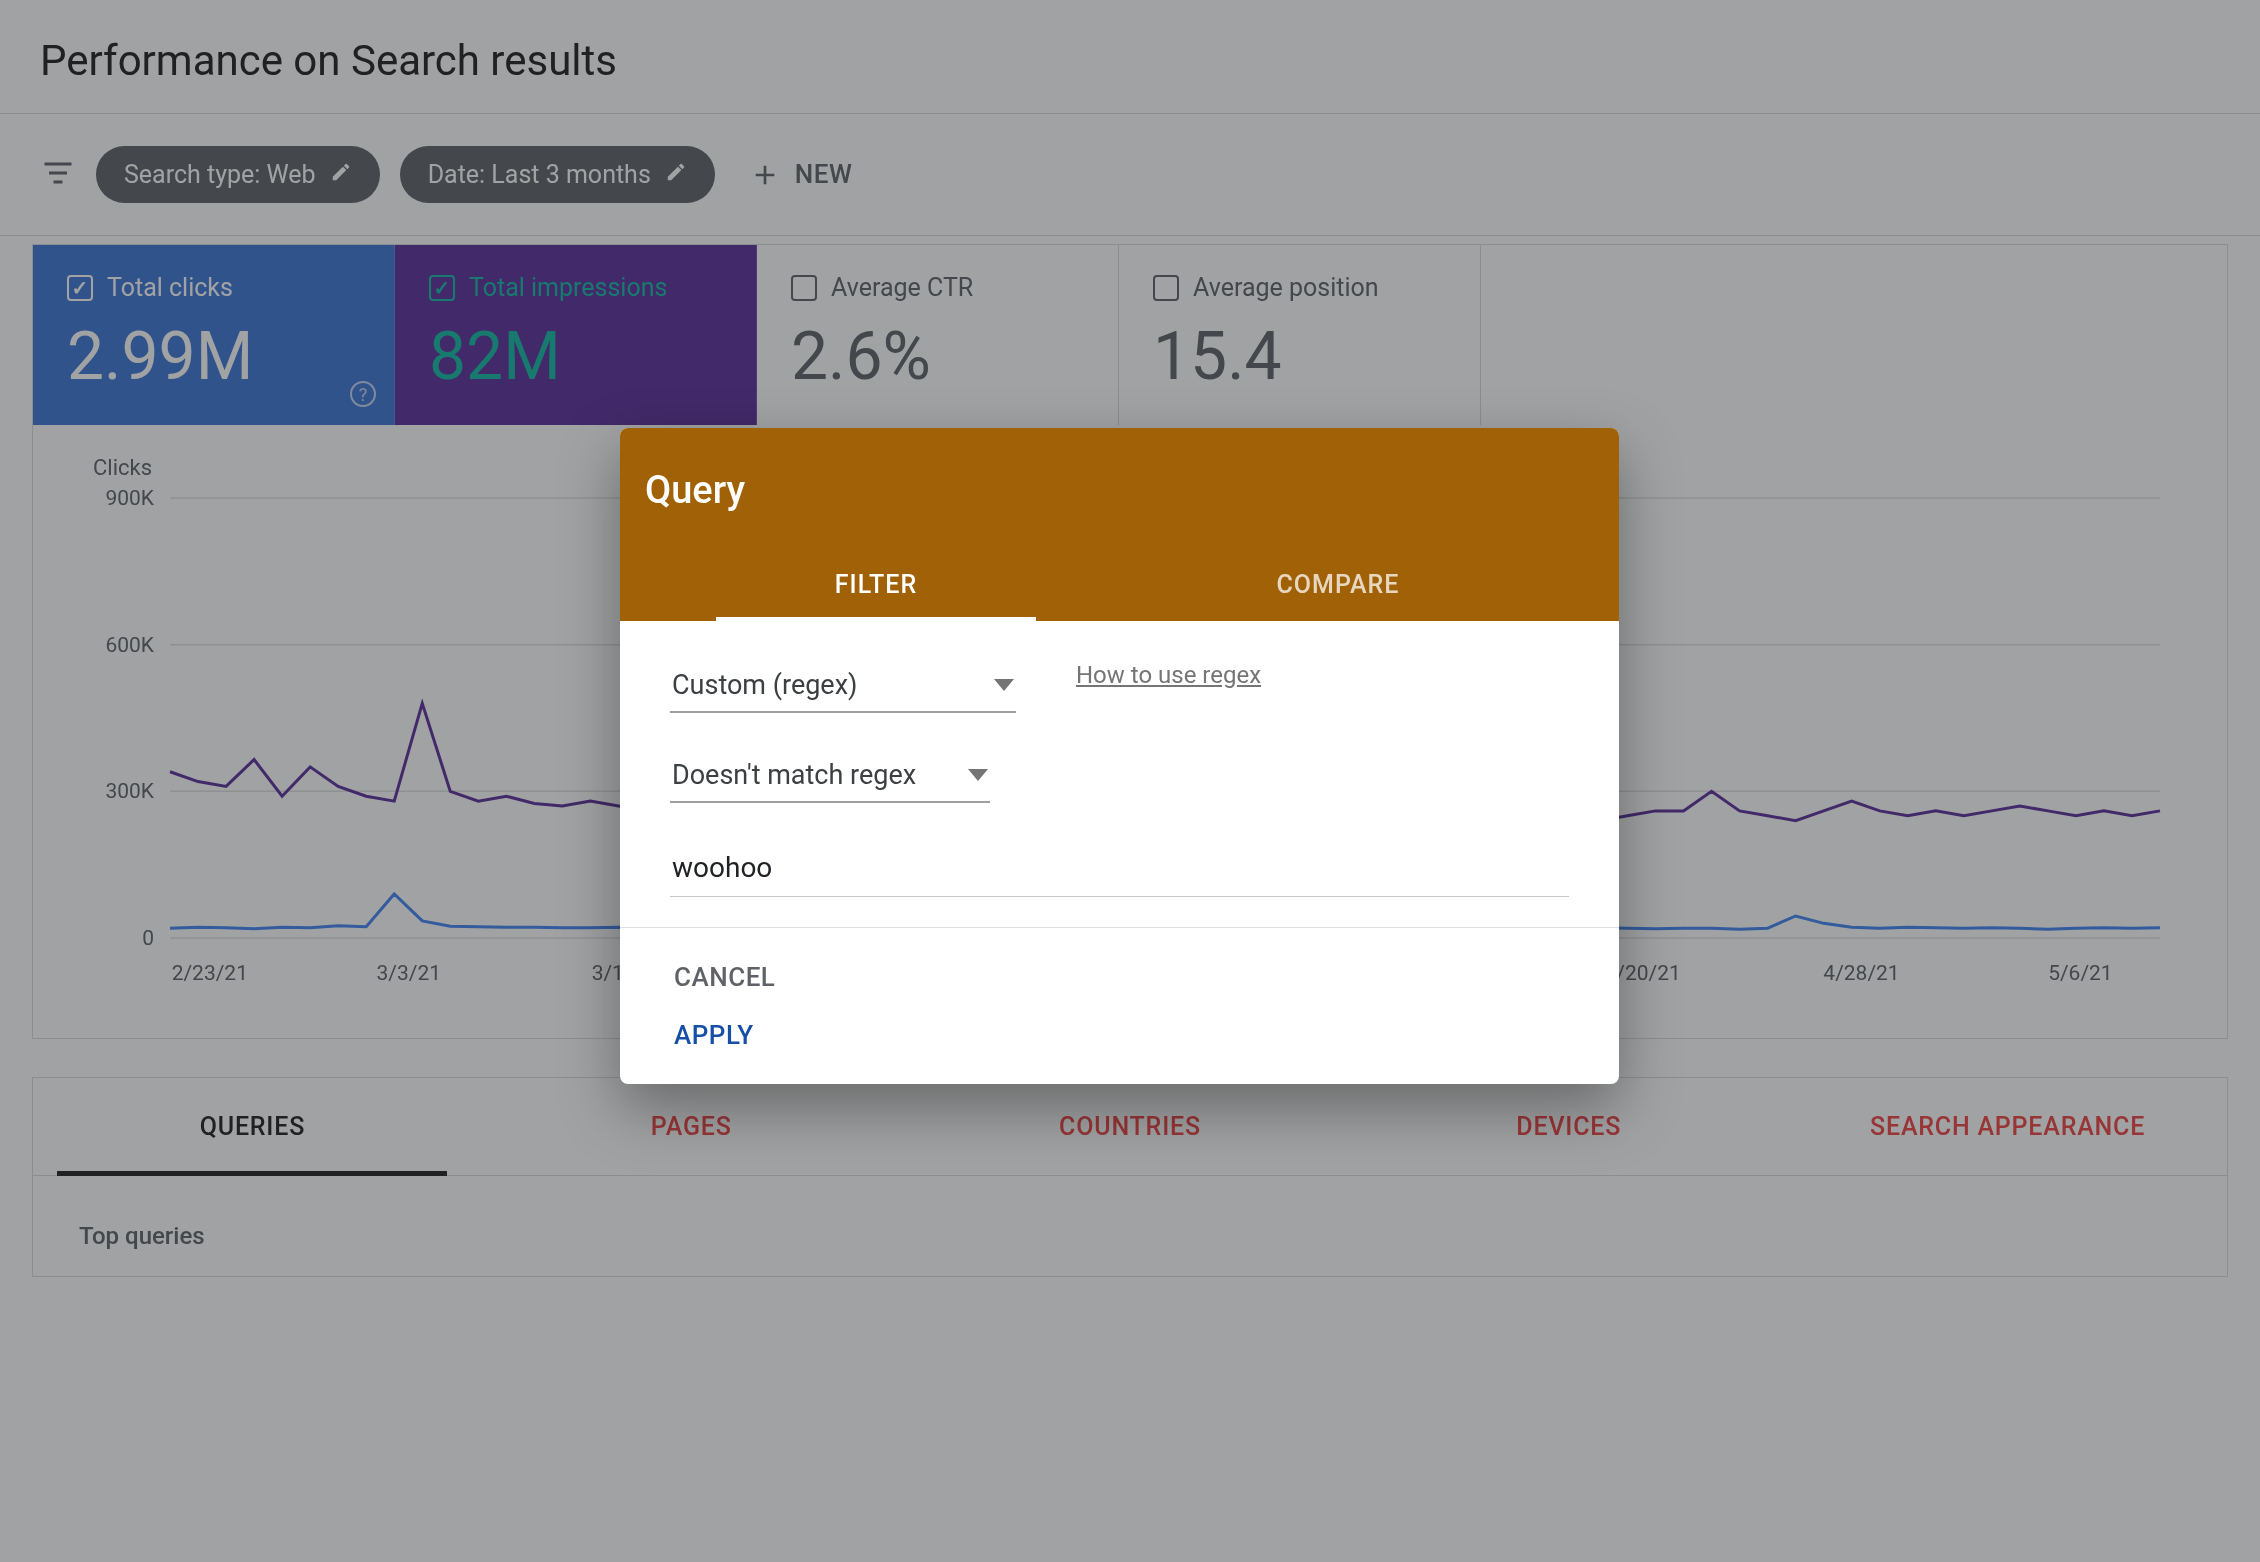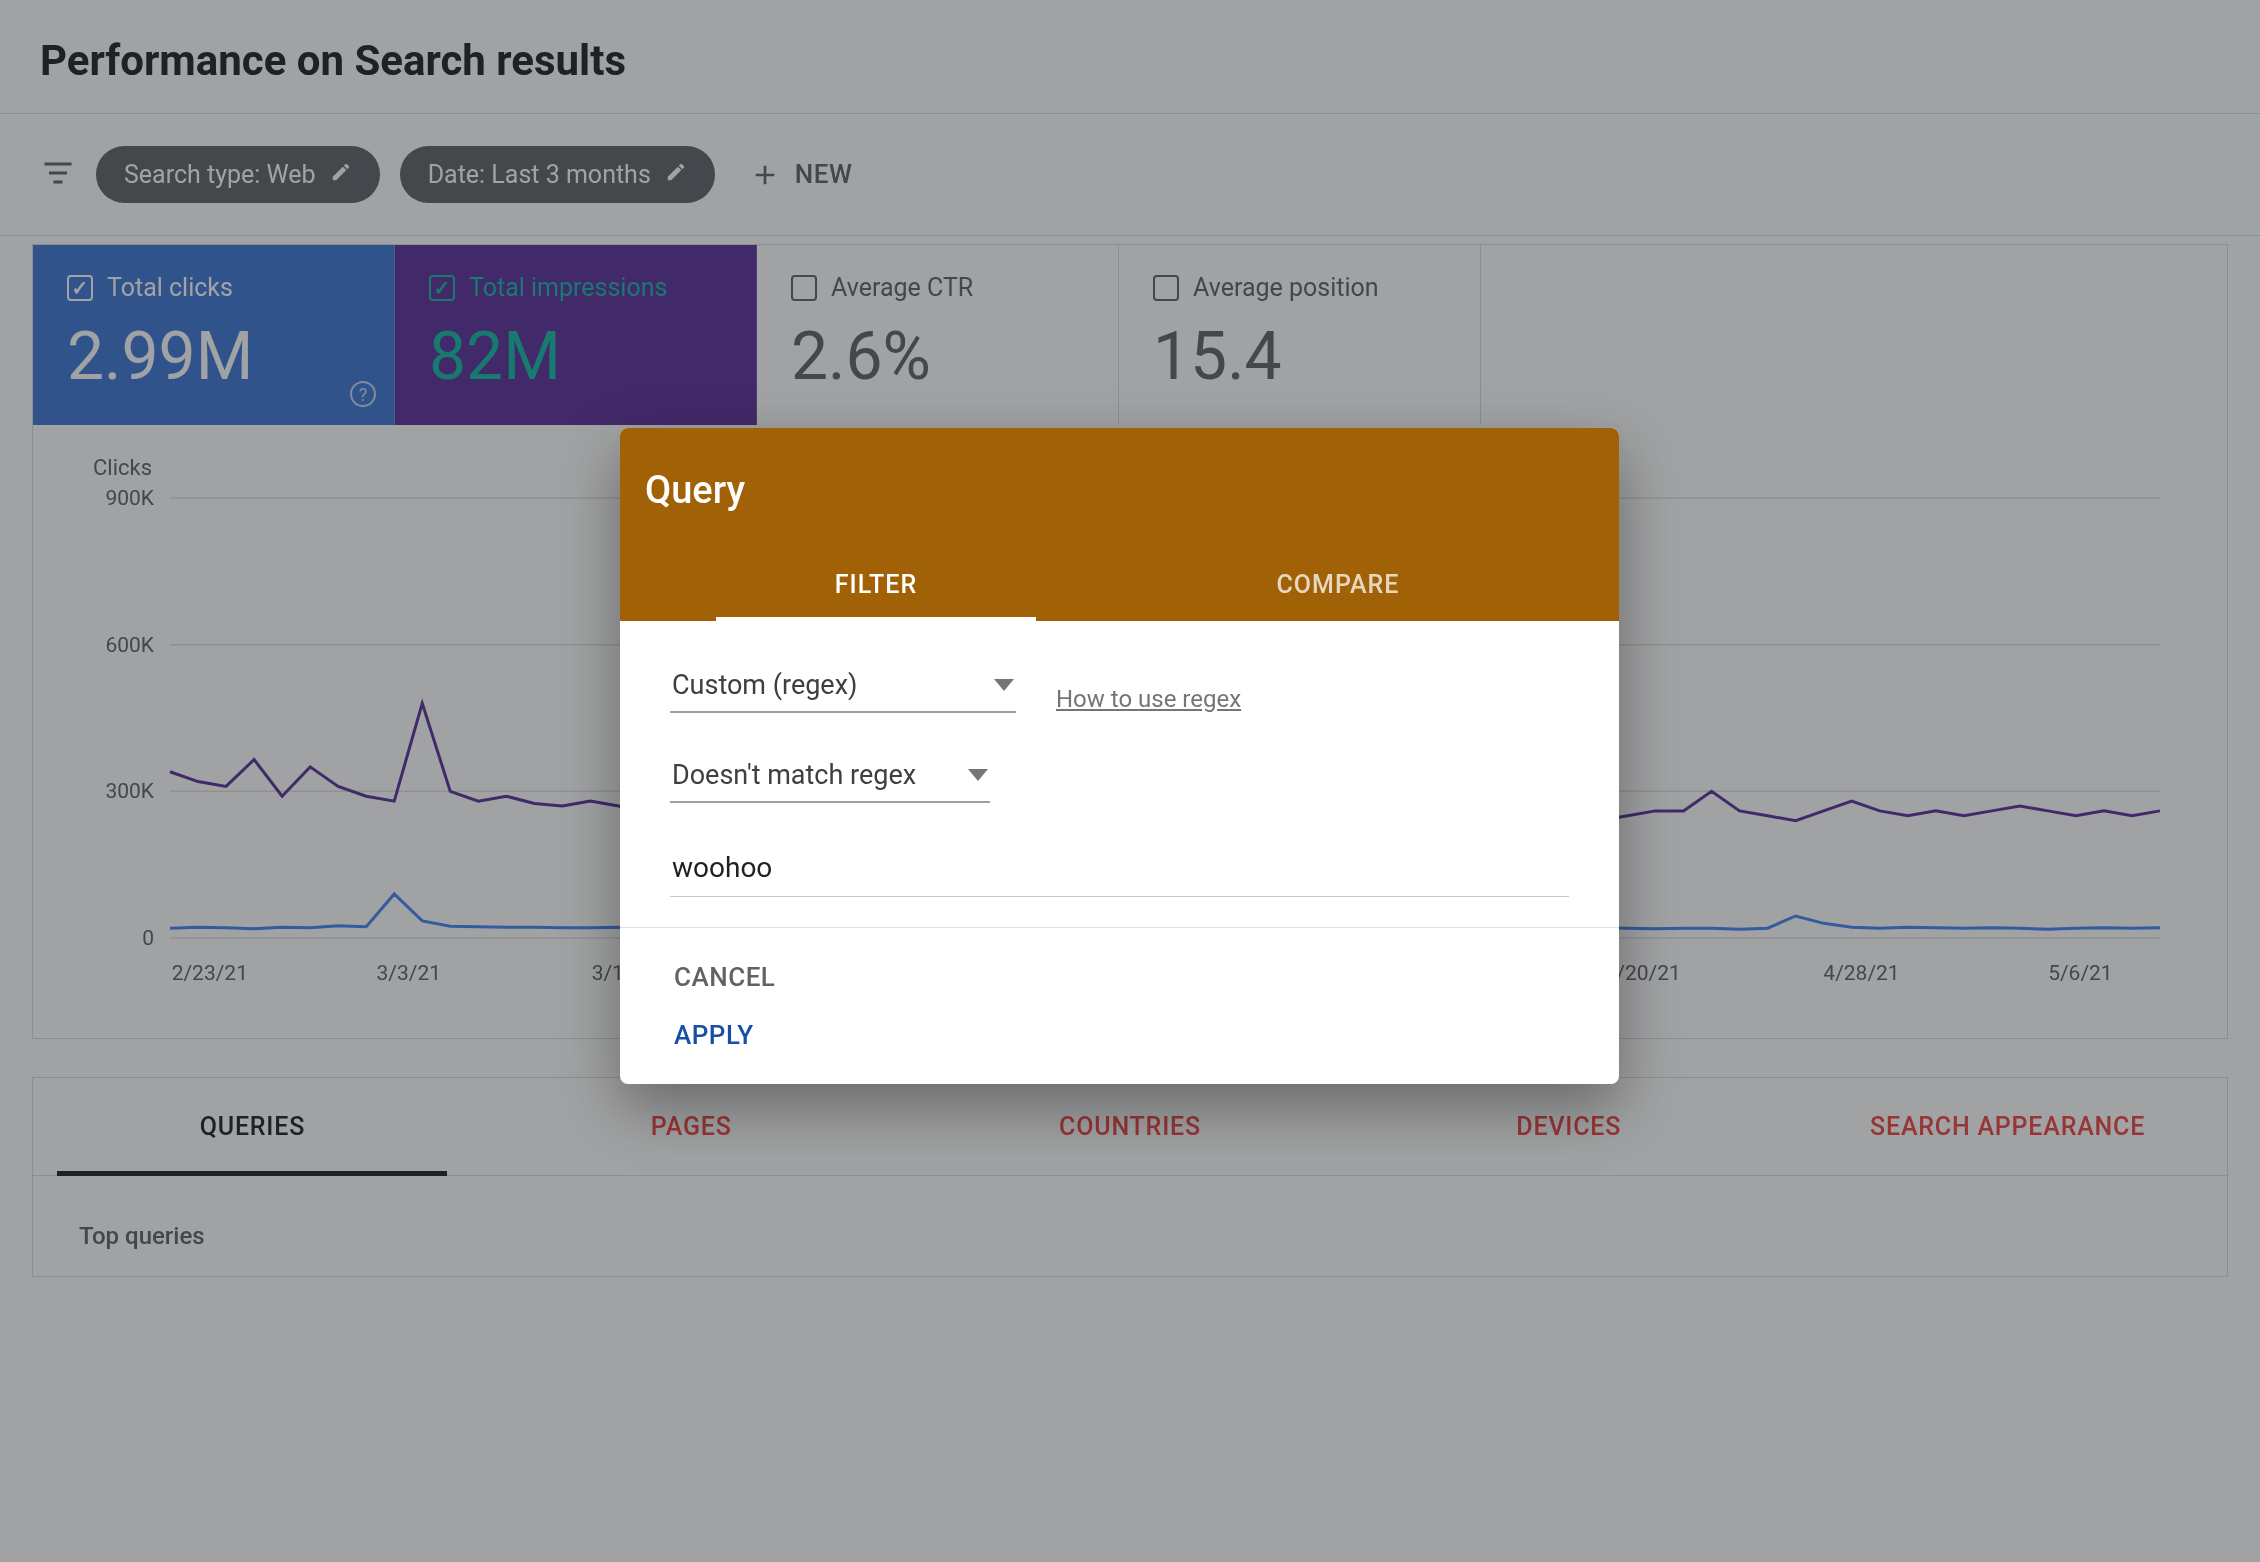--- a/index.html
+++ b/index.html
@@ -7,21 +7,21 @@
     font-family: Roboto, Arial, sans-serif;
     background: #fff;
     color: #202124;
     width: 2260px;
     height: 1562px;
     overflow: hidden;
     position: relative;
   }
   .page-title {
     font-size: 42px;
-    font-weight: 700;
+    font-weight: 400;
     padding: 36px 24px 28px 40px;
     color: #202124;
   }
   .divider { height: 1px; background: #dadce0; }
   .filter-bar {
     display: flex;
     align-items: center;
     gap: 20px;
     padding: 32px 40px;
   }
@@ -161,21 +161,21 @@
   }
   .dialog-tab.active { color:#fff; }
   .dialog-tab.active::after {
     content:""; position:absolute; bottom:0; left:50%; transform:translateX(-50%);
     width: 320px; height:4px; background:#fff;
   }
   .dialog-body {
     padding: 40px 50px 30px 50px;
   }
   .select-row {
-    display:flex; align-items:flex-end; gap: 40px;
+    display:flex; align-items:flex-start; gap: 60px;
     margin-bottom: 38px;
   }
   .select {
     display:flex; align-items:center; justify-content:space-between;
     border-bottom: 2px solid #9e9e9e;
     padding: 8px 2px 10px 2px;
     font-size: 27px; color:#3c4043;
     width: 346px;
   }
   .select.small { width: 320px; }

